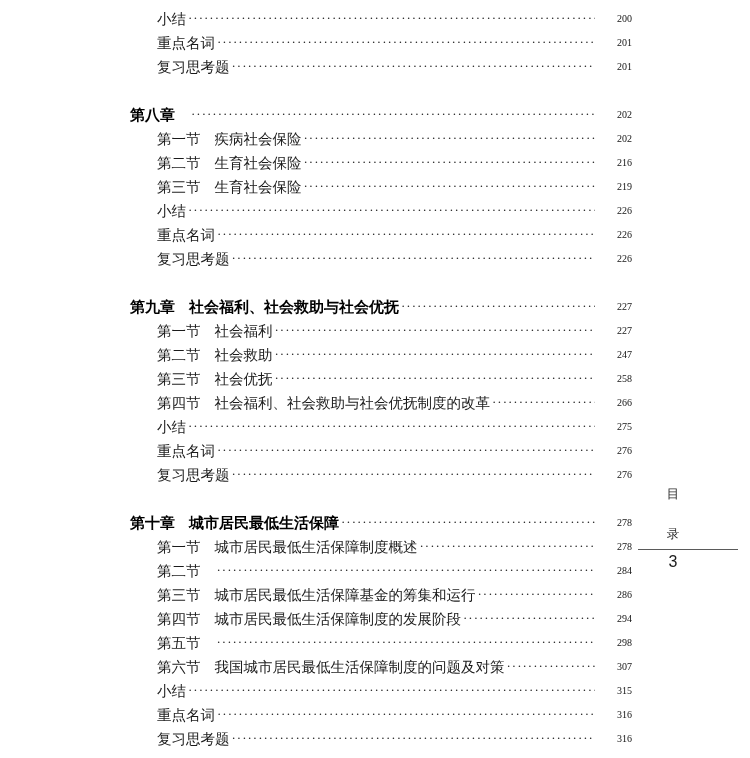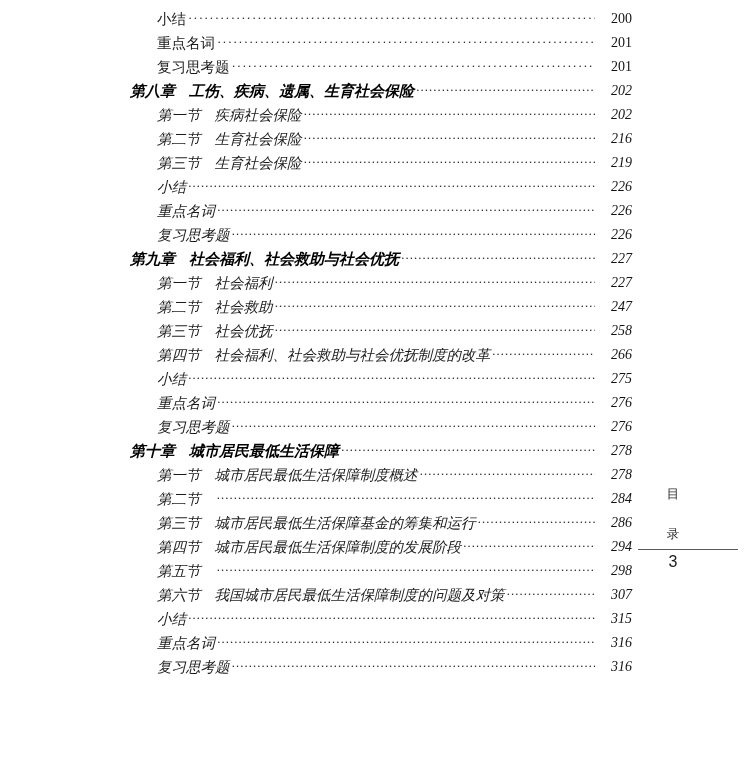--- a/index.html
+++ b/index.html
@@ -15,22 +15,21 @@
     font-family: "Liberation Serif", "DejaVu Serif", serif;
     color: #1b1b1b;
   }
   .toc {
     position: absolute;
     left: 130px;
     top: 7px;
     width: 502px;
   }
   .toc-group + .toc-group {
-    margin-top: 0;
-    font-style: italic;
+    margin-top: 24px;
   }
   .row {
     display: flex;
     align-items: flex-end;
     height: 24px;
     line-height: 24px;
     font-size: 14.5px;
     white-space: nowrap;
   }
   .row.section, .row.plain {
@@ -61,21 +60,21 @@
     margin: 0 3px 0 2px;
     position: relative;
     top: -1px;
   }
   .pg {
     flex: 0 0 auto;
     width: 34px;
     text-align: right;
     font-family: "Liberation Serif", "DejaVu Serif", serif;
     font-weight: normal;
-    font-size: 14px;
+    font-size: 10px;
     color: #141414;
   }
   .sidebar {
     position: absolute;
     left: 638px;
     top: 480px;
     width: 102px;
   }
   .side-char {
     position: absolute;
@@ -124,21 +123,20 @@
       </div>
       <div class="row plain">
         <span class="ttl">复习思考题</span>
         <span class="dots">····························································································································································································································</span>
         <span class="pg">201</span>
       </div>
     </div>
     <div class="toc-group">
       <div class="row chapter">
         <span class="lbl">第八章</span>
-        <span class="ttl">工伤、疾病、遗属、生育社会保险</span>
         <span class="dots">····························································································································································································································</span>
         <span class="pg">202</span>
       </div>
       <div class="row section">
         <span class="lbl">第一节</span>
         <span class="ttl">疾病社会保险</span>
         <span class="dots">····························································································································································································································</span>
         <span class="pg">202</span>
       </div>
       <div class="row section">

